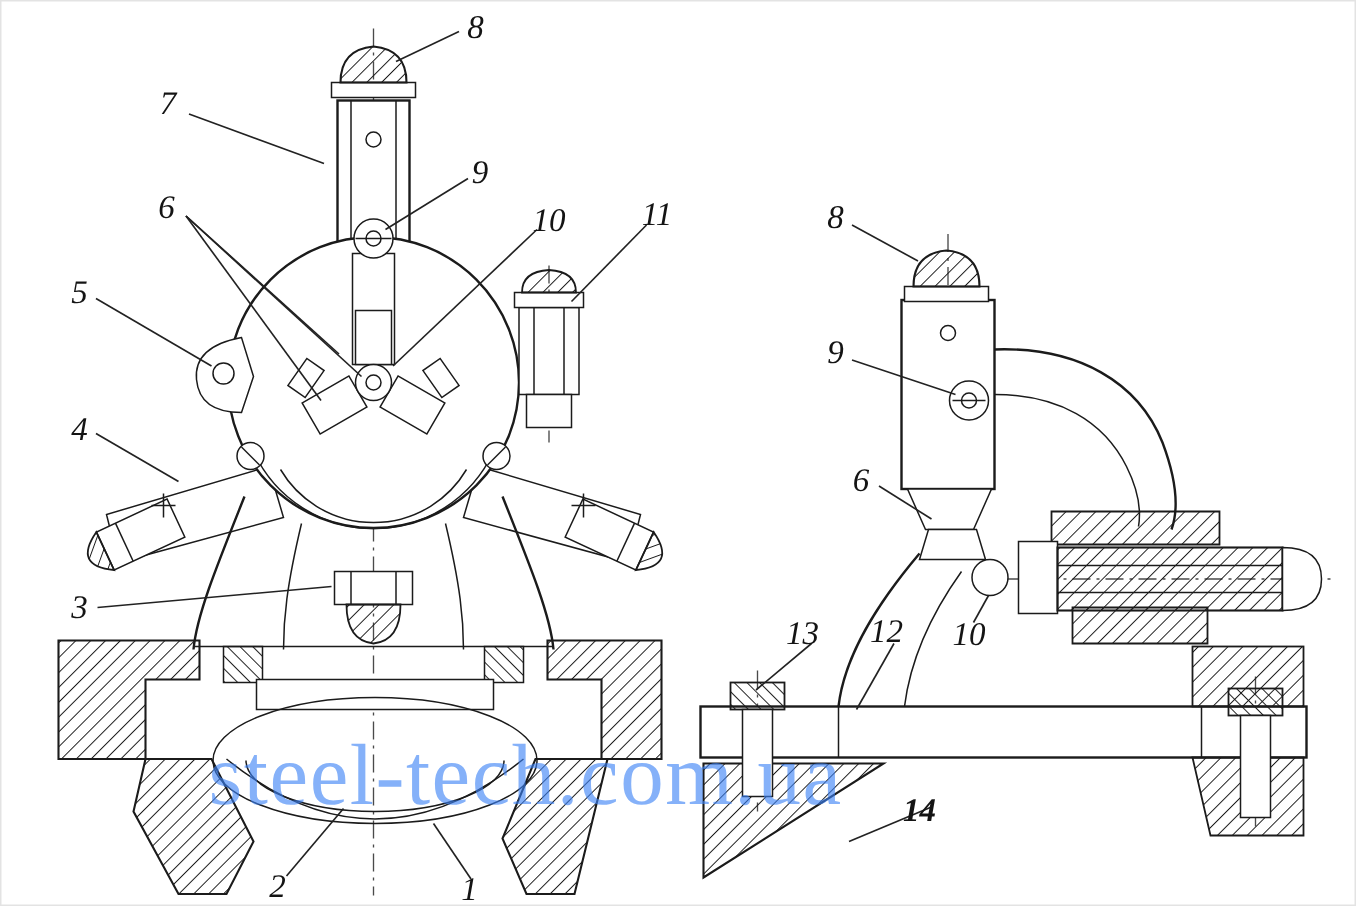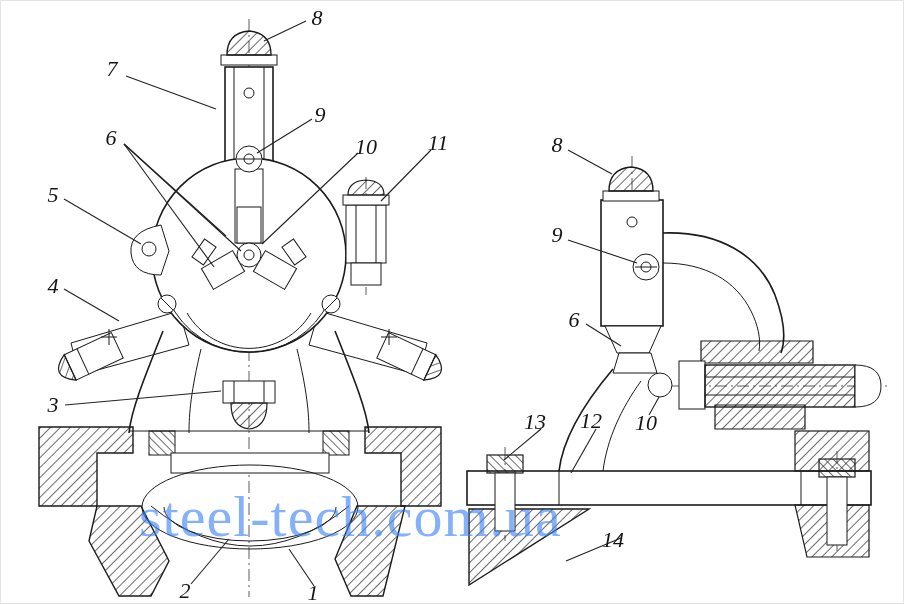--- a/index.html
+++ b/index.html
@@ -270,16 +270,16 @@
       <div class="part-label" style="left: 52px; top: 285px;">4</div>
       <div class="part-label" style="left: 52px; top: 404px;">3</div>
       <div class="part-label" style="left: 184px; top: 590px;">2</div>
       <div class="part-label" style="left: 312px; top: 592px;">1</div>
       <div class="part-label" style="left: 556px; top: 144px;">8</div>
       <div class="part-label" style="left: 556px; top: 234px;">9</div>
       <div class="part-label" style="left: 573px; top: 319px;">6</div>
       <div class="part-label" style="left: 534px; top: 421px;">13</div>
       <div class="part-label" style="left: 590px; top: 420px;">12</div>
       <div class="part-label" style="left: 645px; top: 422px;">10</div>
-      <div class="part-label" style="left: 612px; top: 539px;">14</div>
+      <div class="part-label" style="left: 612px; top: 539px; font-weight: bold;">14</div>
     </div>
 
 </div>
 
 </body></html>

